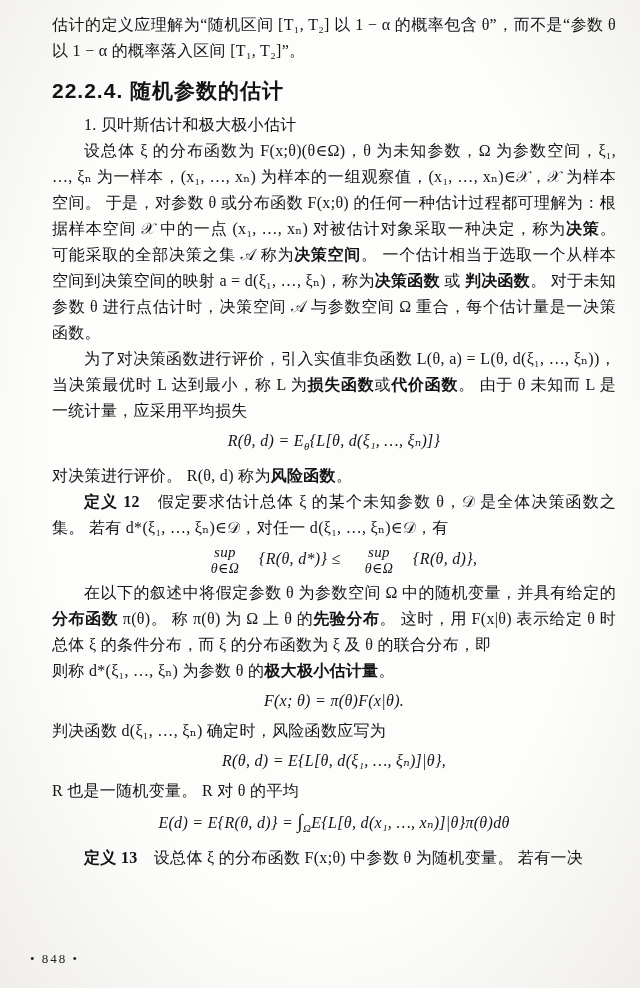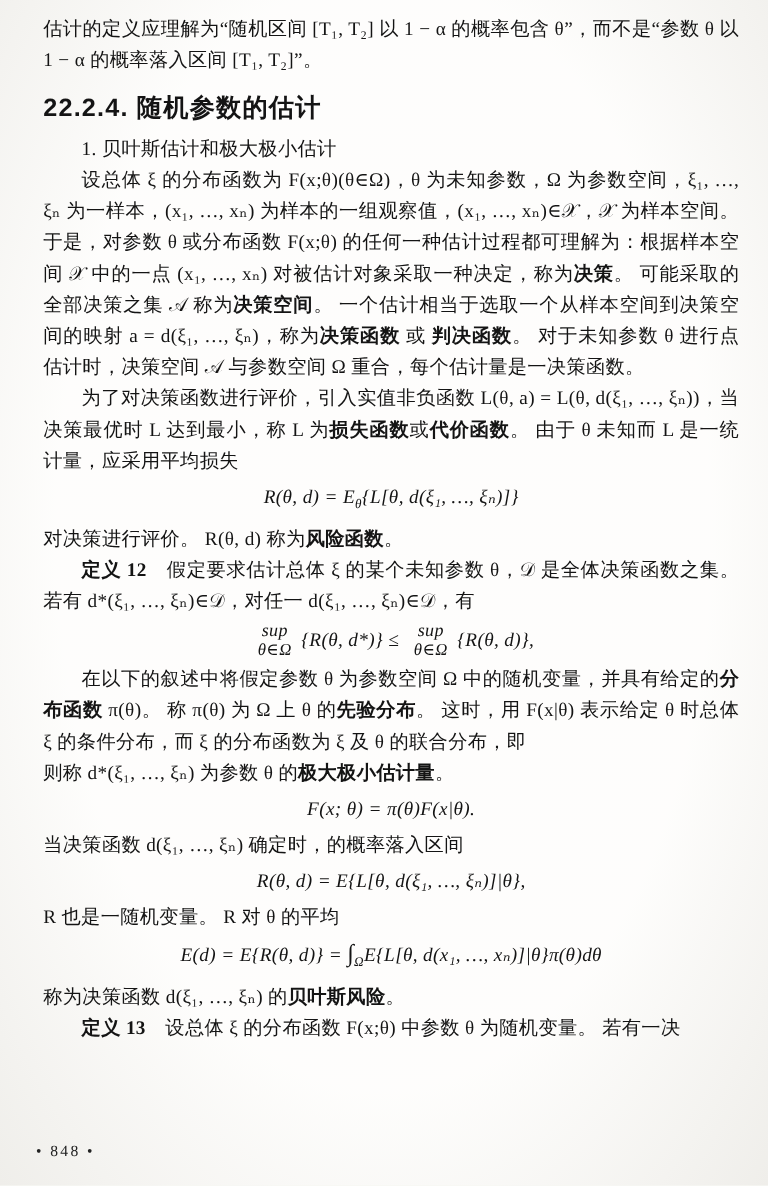--- a/index.html
+++ b/index.html
@@ -4,21 +4,21 @@
 <style>
   html,body{margin:0;padding:0;}
   body{
     width:640px;height:988px;overflow:hidden;
     background:#f3f2ee;
     font-family:"Liberation Serif","DejaVu Serif",serif;
   }
   .page{
     position:relative;box-sizing:border-box;
     width:640px;height:988px;
-    padding:12px 24px 0 36px;
+    padding:12px 24px 0 52px;
     background:#fcfbf8;
     background-image:radial-gradient(ellipse at 50% 45%, rgba(255,255,255,0.6) 60%, rgba(180,178,170,0.18) 100%);
     color:#141414;
     font-size:16px;line-height:26px;
     letter-spacing:0.3px;
   }
   .para{margin:0;text-align:justify;}
   .indent{text-indent:2em;}
   .b{font-weight:bold;}
   .heading{
@@ -29,21 +29,21 @@
   .formula{
     text-align:center;
     font-style:italic;
     margin:4px 0;
     font-size:16px;
   }
   .formula sub{font-size:11px;font-style:italic;}
   .supop{
     display:inline-block;vertical-align:middle;
     text-align:center;line-height:1;font-style:italic;
-    margin:0 8px;
+    margin:0 20px;
   }
   .supop .op{display:block;font-size:15px;}
   .supop .under{display:block;font-size:14px;margin-top:2px;font-style:italic;}
   .int{font-size:20px;font-style:normal;}
   .pageno{
     position:absolute;left:30px;bottom:16px;
     font-size:13px;letter-spacing:2px;color:#222;
   }
 </style>
 </head>
@@ -71,27 +71,26 @@
   <div class="formula">
     <span class="supop"><span class="op">sup</span><span class="under">θ∈Ω</span></span><span>{R(θ, d*)} ≤ </span><span class="supop"><span class="op">sup</span><span class="under">θ∈Ω</span></span><span>{R(θ, d)},</span>
   </div>
 
   <p class="para indent"><span>在以下的叙述中将假定参数 θ 为参数空间 Ω 中的随机变量，并具有给定的</span><span class="b">分布函数</span><span> π(θ)。 称 π(θ) 为 Ω 上 θ 的</span><span class="b">先验分布</span><span>。 这时，用 F(x|θ) 表示给定 θ 时总体 ξ 的条件分布，而 ξ 的分布函数为 ξ 及 θ 的联合分布，即</span></p>
 
   <p class="para"><span>则称 d*(ξ₁, …, ξₙ) 为参数 θ 的</span><span class="b">极大极小估计量</span><span>。</span></p>
 
   <div class="formula">F(x; θ) = π(θ)F(x|θ).</div>
 
-  <p class="para"><span>当决策函数 d(ξ₁, …, ξₙ) 确定时，的概率落入区间</span></p>
+  <p class="para"><span>判决函数 d(ξ₁, …, ξₙ) 确定时，风险函数应写为</span></p>
 
   <div class="formula">R(θ, d) = E{L[θ, d(ξ₁, …, ξₙ)]|θ},</div>
 
   <p class="para"><span>R 也是一随机变量。 R 对 θ 的平均</span></p>
 
   <div class="formula"><span>E(d) = E{R(θ, d)} = </span><span class="int">∫</span><sub>Ω</sub><span>E{L[θ, d(x₁, …, xₙ)]|θ}π(θ)dθ</span></div>
 
-  <p class="para"><span>称为决策函数 d(ξ₁, …, ξₙ) 的</span><span class="b">贝叶斯风险</span><span>。</span></p>
 
   <p class="para indent"><span class="b">定义 13</span><span>　设总体 ξ 的分布函数 F(x;θ) 中参数 θ 为随机变量。 若有一决</span></p>
 
   <div class="pageno">• 848 •</div>
 
 </div>
 
 </body></html>

